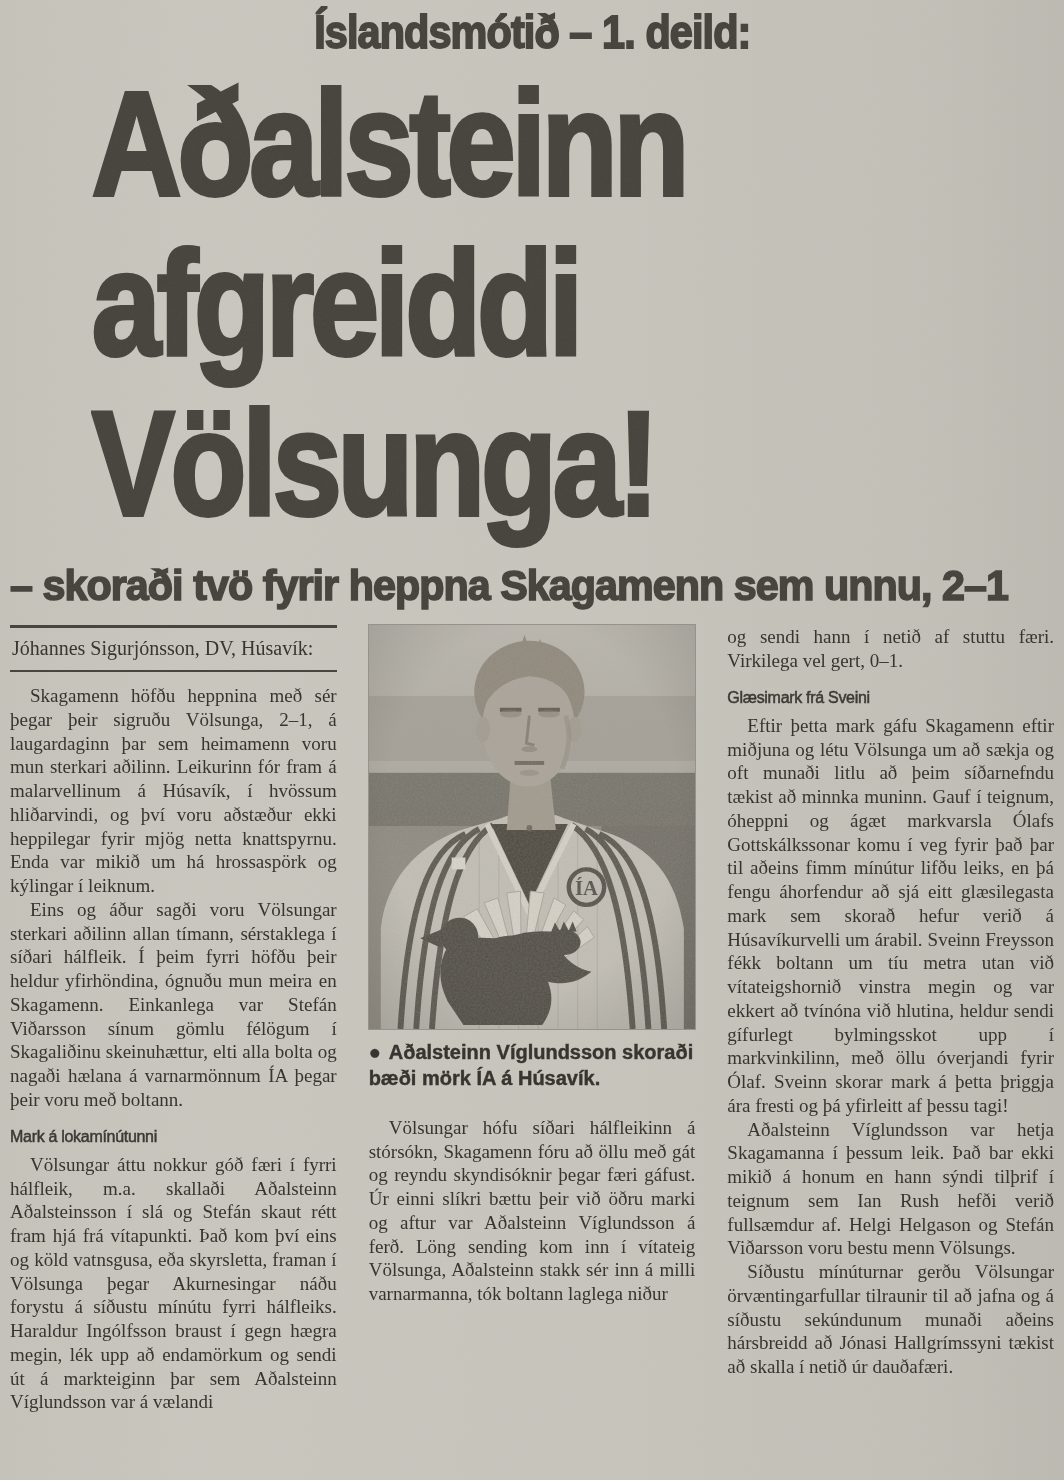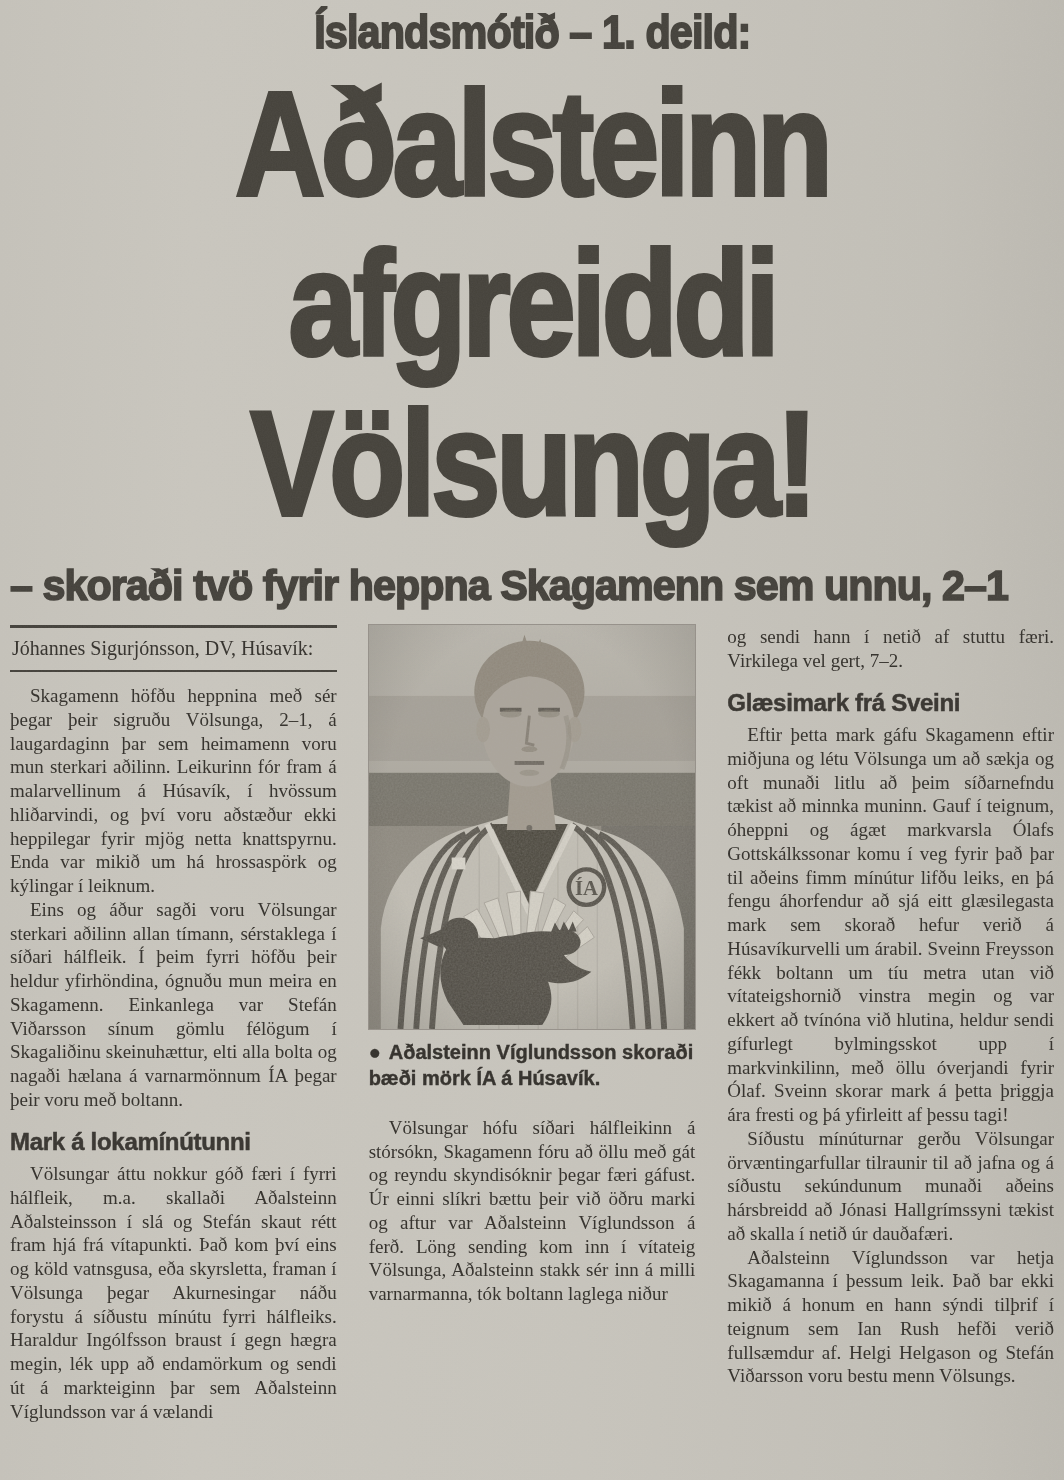--- a/index.html
+++ b/index.html
@@ -29,21 +29,21 @@
   .kicker-text {
     display: inline-block;
     font-family: "Liberation Sans", sans-serif;
     font-weight: bold;
     font-size: 46px; line-height: 1.05;
     color: #44413b;
     letter-spacing: -1px;
     transform: scaleX(0.9);
     -webkit-text-stroke: 1.8px #44413b;
   }
-  .headline { margin: 8px 0 0 0; text-align: center; }
+  .headline { margin: 8px 0 0 0; }
   .hl-line {
     display: block;
     font-family: "Liberation Sans", sans-serif;
     font-weight: bold;
     font-size: 148px; line-height: 1.08;
     letter-spacing: -5px;
     color: #45423b;
     transform: scaleX(0.84);
     -webkit-text-stroke: 4px #45423b;
   }
@@ -78,22 +78,22 @@
   p.body {
     margin: 0;
     font-size: 19px;
     line-height: 1.25;
     text-align: justify;
     color: #33302b;
   }
   p.indent { text-indent: 20px; }
   h2.sub {
     font-family: "Liberation Sans", sans-serif;
-    font-weight: bold;
-    font-size: 24px; line-height: 1.15;
+    font-weight: normal;
+    font-size: 16px; line-height: 1.15;
     letter-spacing: -0.3px;
     color: #383530;
     margin: 16px 0 7px 0;
     -webkit-text-stroke: 0.5px #383530;
   }
   figure.photo { margin: 0 0 24px 0; }
   .photo svg { display: block; width: 100%; height: 404px; outline: 1px solid #96918a; }
   figcaption {
     font-family: "Liberation Sans", sans-serif;
     font-weight: bold;
@@ -254,22 +254,22 @@
             <rect width="332" height="410" fill="url(#vig)"></rect>
           </svg>
           <figcaption>
             <span class="cap-bullet">●</span><span>Aðalsteinn Víglundsson skoraði bæði mörk ÍA á Húsavík.</span>
           </figcaption>
         </figure>
         <p class="body indent">Völsungar hófu síðari hálfleikinn á stórsókn, Skagamenn fóru að öllu með gát og reyndu skyndisóknir þegar færi gáfust. Úr einni slíkri bættu þeir við öðru marki og aftur var Aðalsteinn Víglundsson á ferð. Löng sending kom inn í vítateig Völsunga, Aðalsteinn stakk sér inn á milli varnarmanna, tók boltann laglega niður</p>
       </div>
 
       <div class="col">
-        <p class="body">og sendi hann í netið af stuttu færi. Virkilega vel gert, 7–2.</p>
+        <p class="body">og sendi hann í netið af stuttu færi. Virkilega vel gert, 0–1.</p>
         <h2 class="sub">Glæsimark frá Sveini</h2>
         <p class="body indent">Eftir þetta mark gáfu Skagamenn eftir miðjuna og létu Völsunga um að sækja og oft munaði litlu að þeim síðarnefndu tækist að minnka muninn. Gauf í teignum, óheppni og ágæt markvarsla Ólafs Gottskálkssonar komu í veg fyrir það þar til aðeins fimm mínútur lifðu leiks, en þá fengu áhorfendur að sjá eitt glæsilegasta mark sem skorað hefur verið á Húsavíkurvelli um árabil. Sveinn Freysson fékk boltann um tíu metra utan við vítateigshornið vinstra megin og var ekkert að tvínóna við hlutina, heldur sendi gífurlegt bylmingsskot upp í markvinkilinn, með öllu óverjandi fyrir Ólaf. Sveinn skorar mark á þetta þriggja ára fresti og þá yfirleitt af þessu tagi!</p>
+        <p class="body indent">Aðalsteinn Víglundsson var hetja Skagamanna í þessum leik. Það bar ekki mikið á honum en hann sýndi tilþrif í teignum sem Ian Rush hefði verið fullsæmdur af. Helgi Helgason og Stefán Viðarsson voru bestu menn Völsungs.</p>
         <p class="body indent">Síðustu mínúturnar gerðu Völsungar örvæntingarfullar tilraunir til að jafna og á síðustu sekúndunum munaði aðeins hársbreidd að Jónasi Hallgrímssyni tækist að skalla í netið úr dauðafæri.</p>
-        <p class="body indent">Aðalsteinn Víglundsson var hetja Skagamanna í þessum leik. Það bar ekki mikið á honum en hann sýndi tilþrif í teignum sem Ian Rush hefði verið fullsæmdur af. Helgi Helgason og Stefán Viðarsson voru bestu menn Völsungs.</p>
       </div>
 
     </div>
   </div>
 </div>
 
 </body></html>

